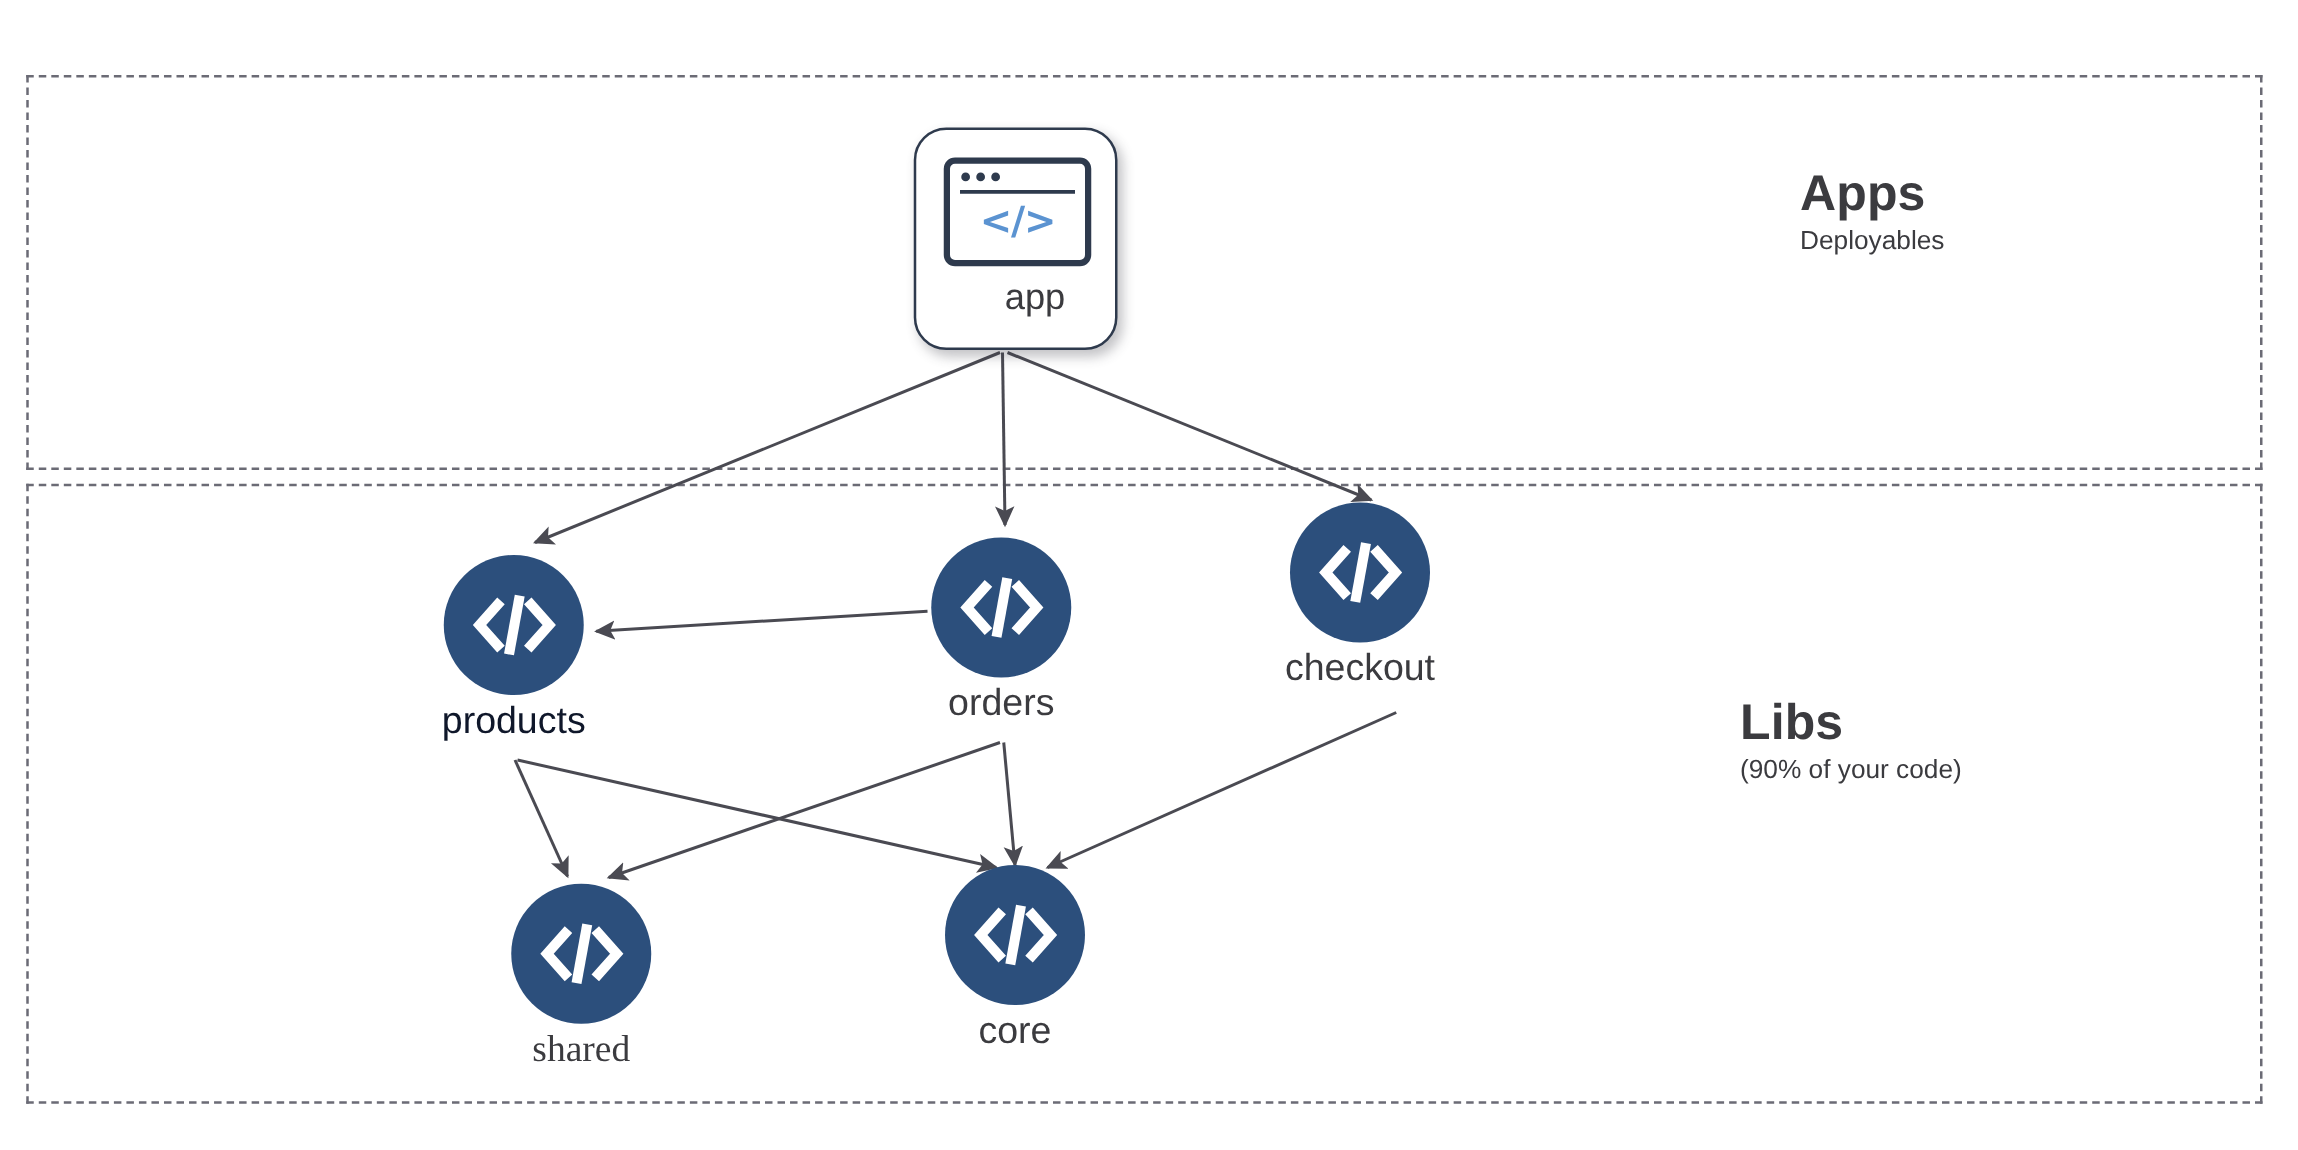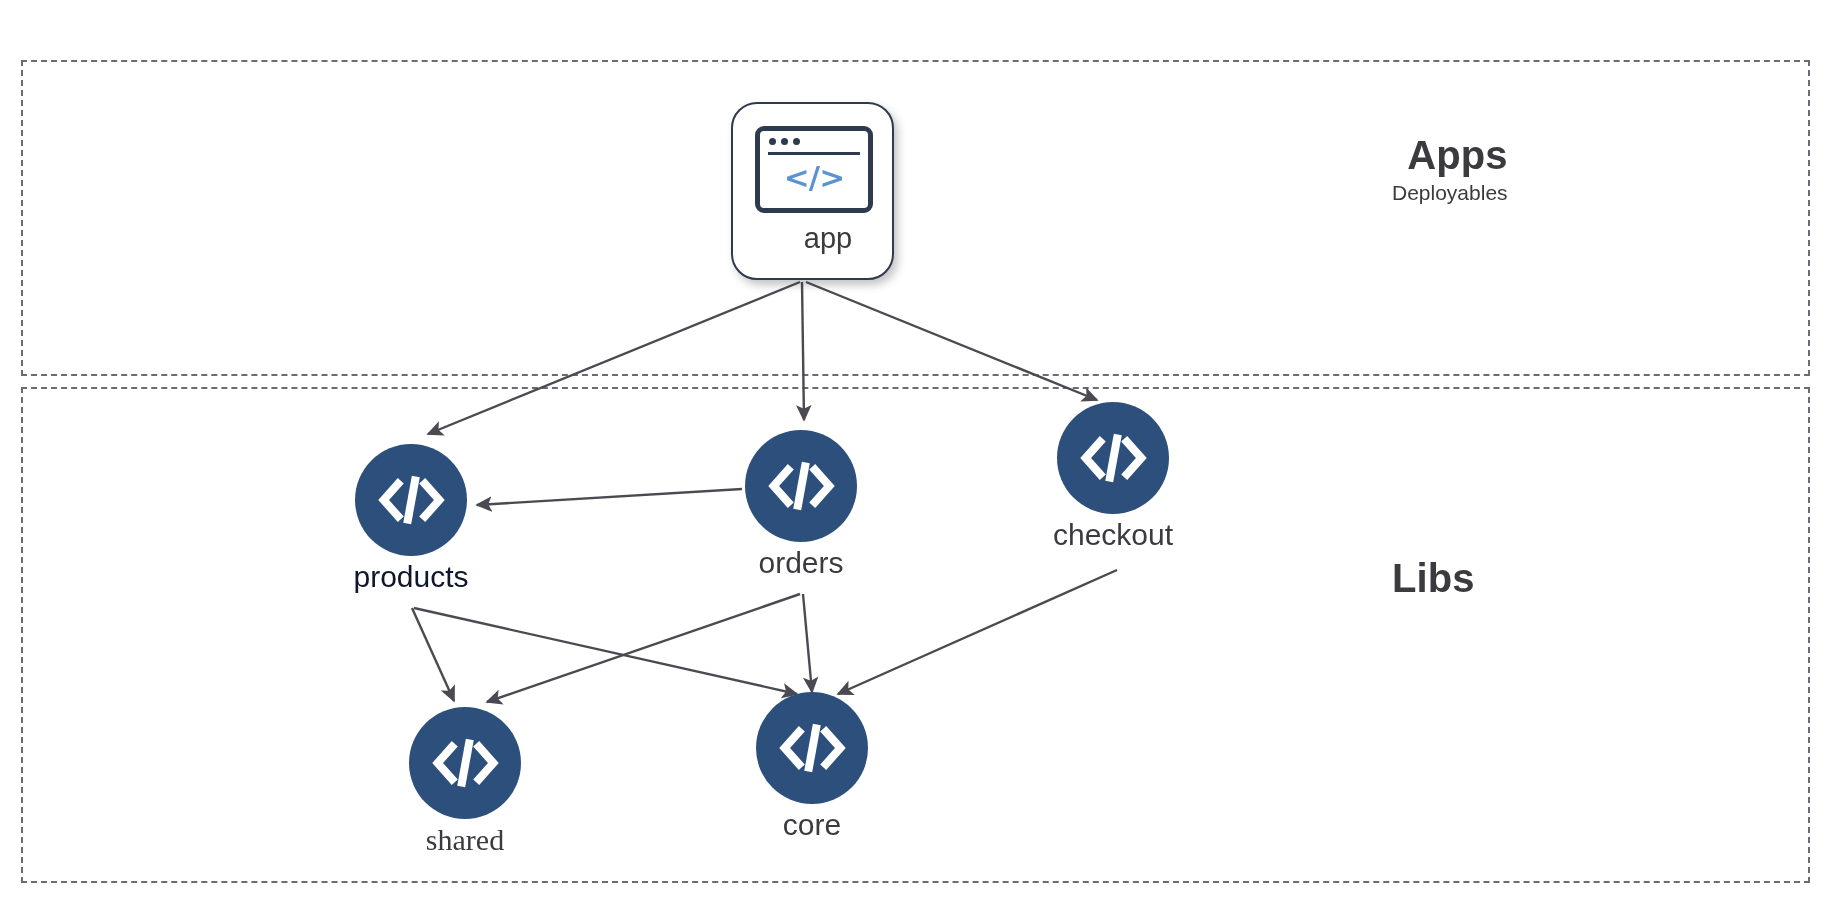--- a/index.html
+++ b/index.html
@@ -169,26 +169,27 @@
         <path d="M 806 282 L 1097 400" stroke="#4a4a52" marker-end="url(#ah)"></path>
         <path d="M 742 489 L 477 505" stroke="#4a4a52" marker-end="url(#ah)"></path>
         <path d="M 412 608 L 454 701" stroke="#4a4a52" marker-end="url(#ah)"></path>
         <path d="M 414 608 L 797 694" stroke="#4a4a52" marker-end="url(#ah)"></path>
         <path d="M 800 594 L 487 702" stroke="#4a4a52" marker-end="url(#ah)"></path>
         <path d="M 803 594 L 812 692" stroke="#4a4a52" marker-end="url(#ah)"></path>
         <path d="M 1117 570 L 838 694" stroke="#4a4a52" marker-end="url(#ah)"></path>
       </g>
   </svg>
 
-  <div class="zone-label" id="label-apps" style="left: 1392px; top: 133px; text-align: right;">
+  <div class="zone-label" id="label-apps" style="left: 1440px; top: 133px;">
     <div class="zone-title">Apps</div>
     <div class="zone-sub">Deployables</div>
   </div>
   <div class="zone-label" id="label-libs" style="left: 1392px; top: 556px;">
     <div class="zone-title">Libs</div>
+    <div class="zone-sub">(90% of your code)</div>
   </div>
 
   <div class="app-card" id="node-app" style="left: 731px; top: 102px; width: 163px; height: 178px; border-color: rgb(46, 58, 77);">
     <div class="app-window">
       <div class="app-dots">
         <i></i>
           <i></i>
           <i></i>
       </div>
       <div class="app-rule"></div>
@@ -215,21 +216,21 @@
           <svg width="69" height="60" viewBox="0 0 64 56">
             <g fill="none" stroke="#ffffff" stroke-width="7.5" stroke-linecap="butt" stroke-linejoin="miter">
               <path d="M 22 10 L 6 28 L 22 46"></path>
               <path d="M 36 6 L 28 50"></path>
               <path d="M 42 10 L 58 28 L 42 46"></path>
             </g>
           </svg>
         </div>
         <div class="node-label" style="color: rgb(59, 59, 63);">orders</div>
       </div>
-      <div class="node" style="left: 1057px; top: 402px; width: 112px; height: 112px;">
+      <div class="node" style="left: 1032px; top: 402px; width: 112px; height: 112px;">
         <div class="disc" style="width: 112px; height: 112px; background: rgb(44, 79, 124);">
           <svg width="69" height="60" viewBox="0 0 64 56">
             <g fill="none" stroke="#ffffff" stroke-width="7.5" stroke-linecap="butt" stroke-linejoin="miter">
               <path d="M 22 10 L 6 28 L 22 46"></path>
               <path d="M 36 6 L 28 50"></path>
               <path d="M 42 10 L 58 28 L 42 46"></path>
             </g>
           </svg>
         </div>
         <div class="node-label" style="color: rgb(59, 59, 63);">checkout</div>

